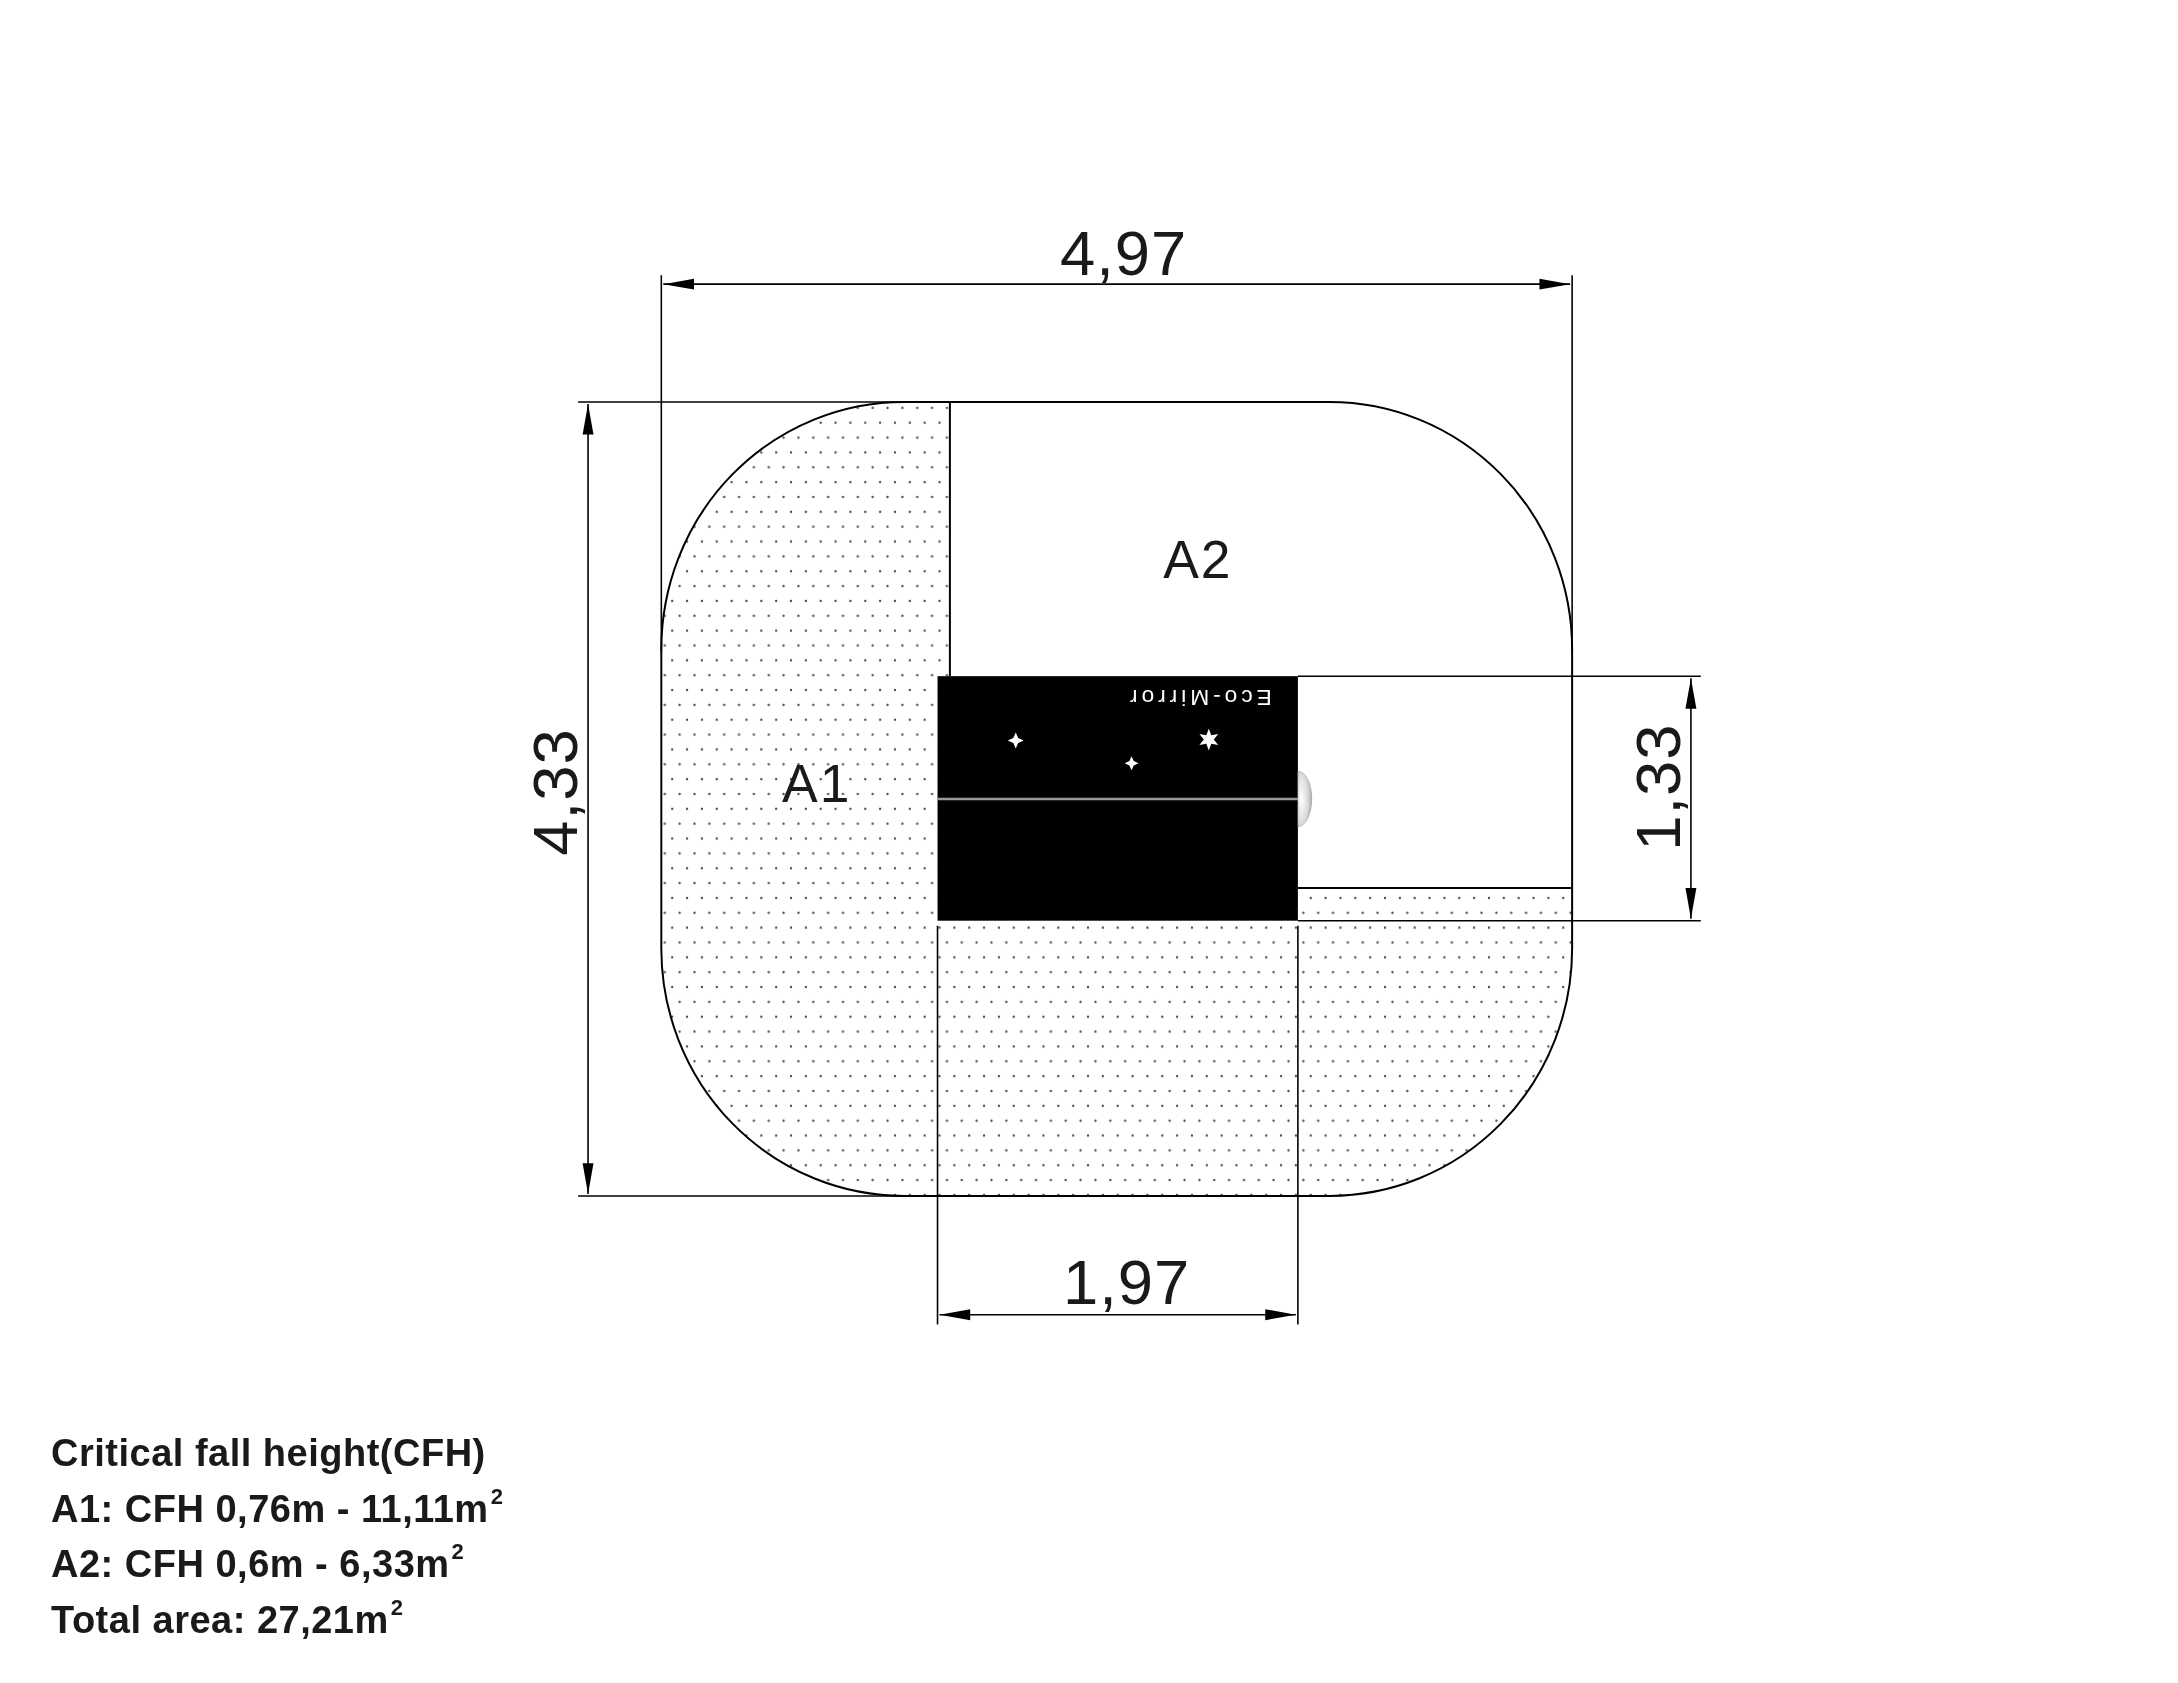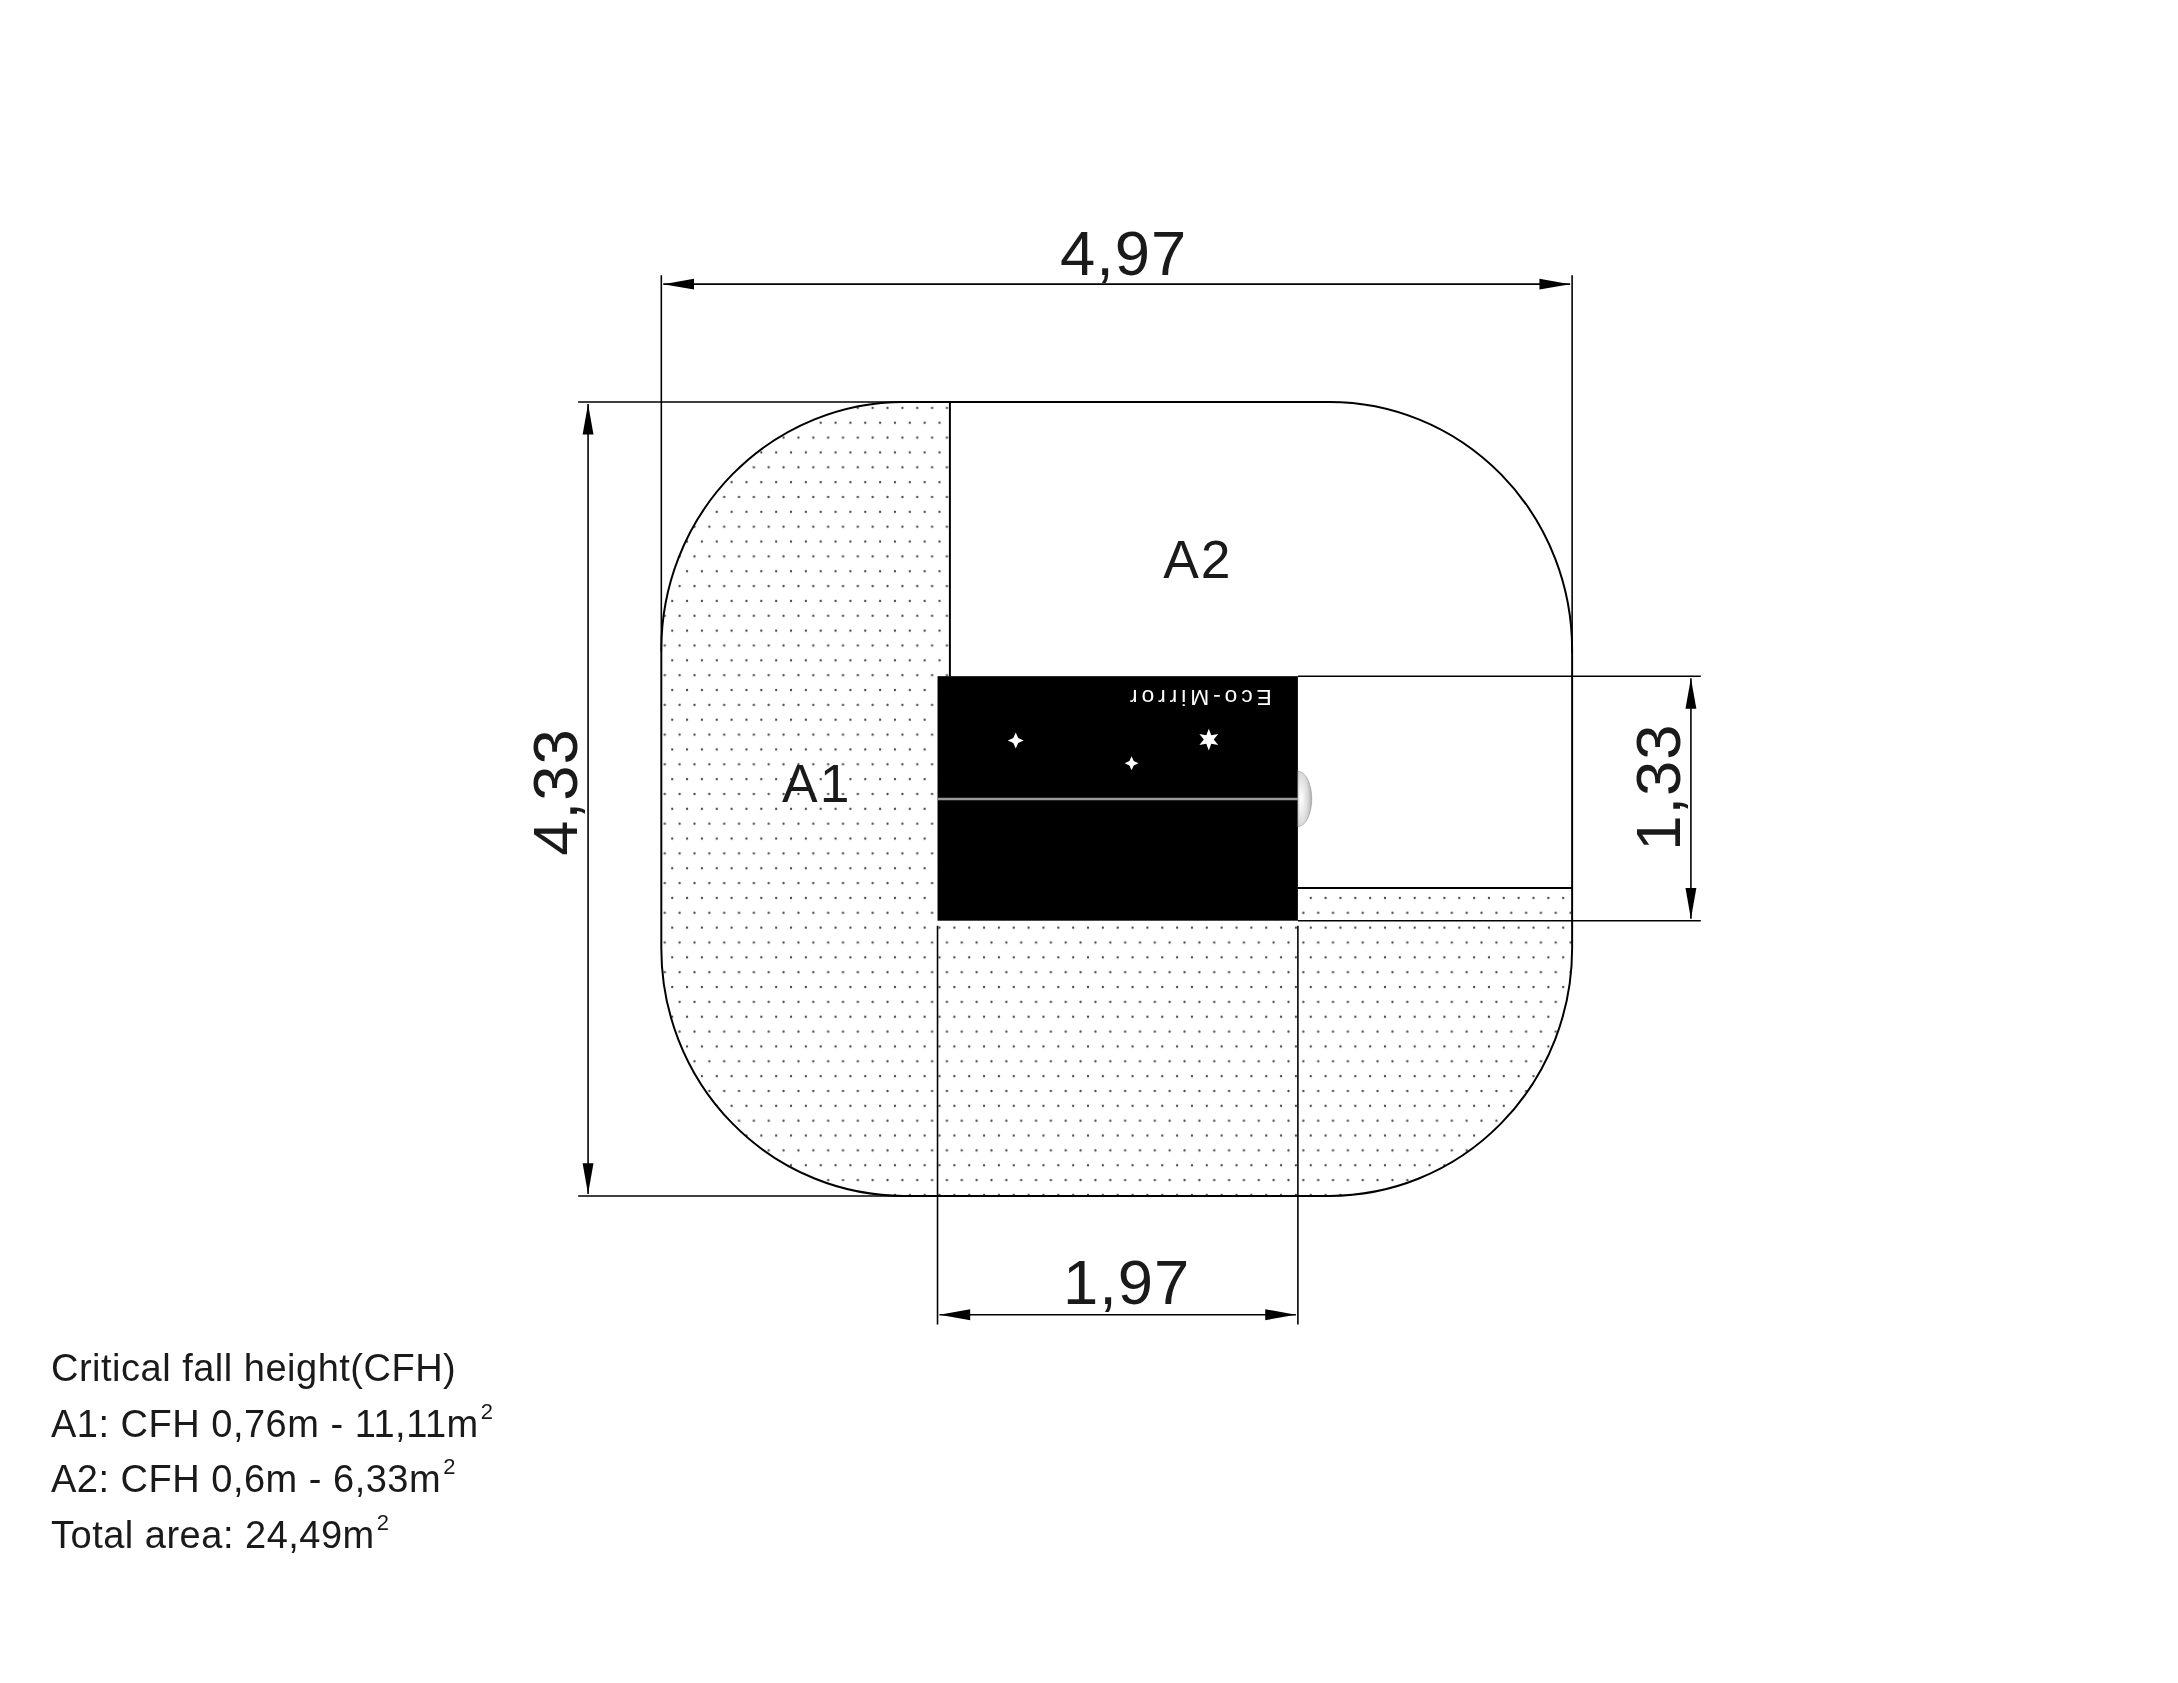--- a/index.html
+++ b/index.html
@@ -3,22 +3,22 @@
 <meta charset="utf-8">
 <style>
   html,body{margin:0;padding:0;background:#ffffff;}
   body{width:2178px;height:1683px;position:relative;overflow:hidden;
        font-family:"Liberation Sans",sans-serif;color:#1a1a1a;}
   #drawing{position:absolute;left:0;top:0;}
   svg text{font-family:"Liberation Sans",sans-serif;fill:#1a1a1a;}
   .dim-text{font-size:64px;letter-spacing:1px;}
   .zone-text{font-size:54px;letter-spacing:2px;}
   .brand-text{font-size:23px;letter-spacing:4px;fill:#ffffff;}
-  #footer{position:absolute;left:51px;top:1336px;font-size:38px;line-height:47px;
-          letter-spacing:0.5px;}
+  #footer{position:absolute;left:51px;top:1421px;font-size:38px;line-height:47px;
+          letter-spacing:0.5px;font-weight:bold;}
   #footer .line{white-space:nowrap;}
   #footer sup{font-size:22px;position:relative;top:-4px;margin-left:2px;}
 </style>
 </head>
 <body>
 
 <svg id="drawing" width="2178" height="1683" viewBox="0 0 2200 1700">
   <defs>
     <pattern id="stipple" width="15" height="30" patternUnits="userSpaceOnUse">
       <circle cx="4" cy="7" r="1.2" fill="#4a4a4a"></circle>
@@ -96,15 +96,15 @@
     <polygon stroke="none" fill="#000000" points="949,1328 980,1322.5 980,1333.5"></polygon>
     <polygon stroke="none" fill="#000000" points="1309,1328 1278,1322.5 1278,1333.5"></polygon>
     <text class="dim-text" stroke="none" x="1138" y="1317" text-anchor="middle">1,97</text>
   </g>
 </svg>
 
 <div id="footer">
   <div class="line"><span>Critical fall height(CFH)</span><sup></sup></div>
   <div class="line"><span>A1: CFH 0,76m - 11,11m</span><sup>2</sup></div>
   <div class="line"><span>A2: CFH 0,6m - 6,33m</span><sup>2</sup></div>
-  <div class="line"><span>Total area: 24,49m</span><sup>2</sup></div>
+  <div class="line"><span>Total area: 27,21m</span><sup>2</sup></div>
 </div>
 
 
 </body></html>

